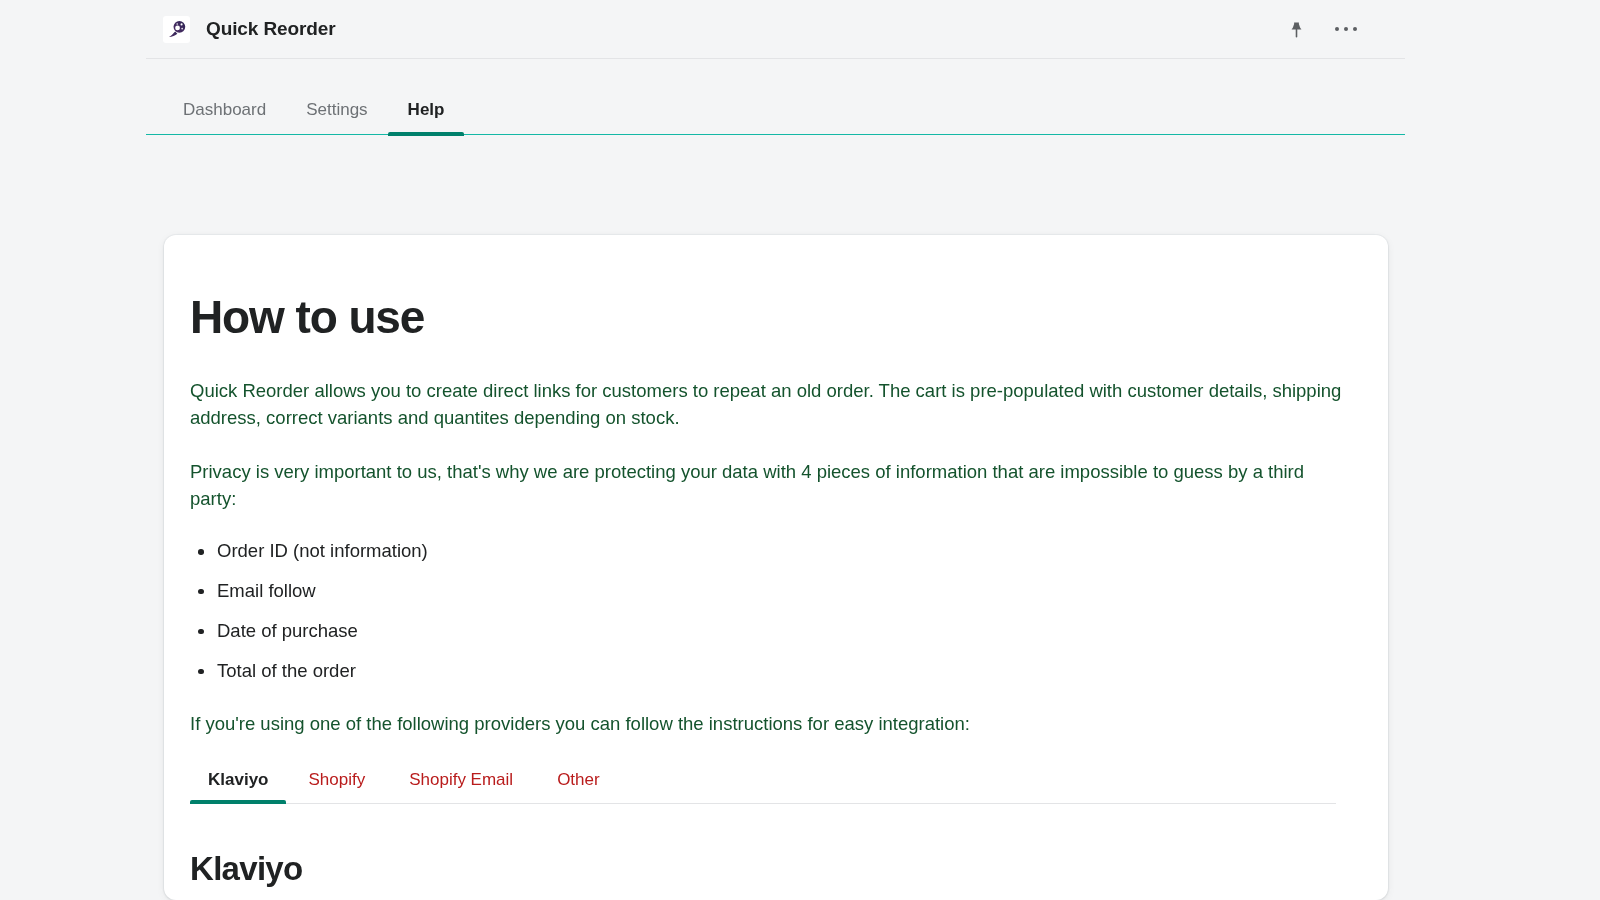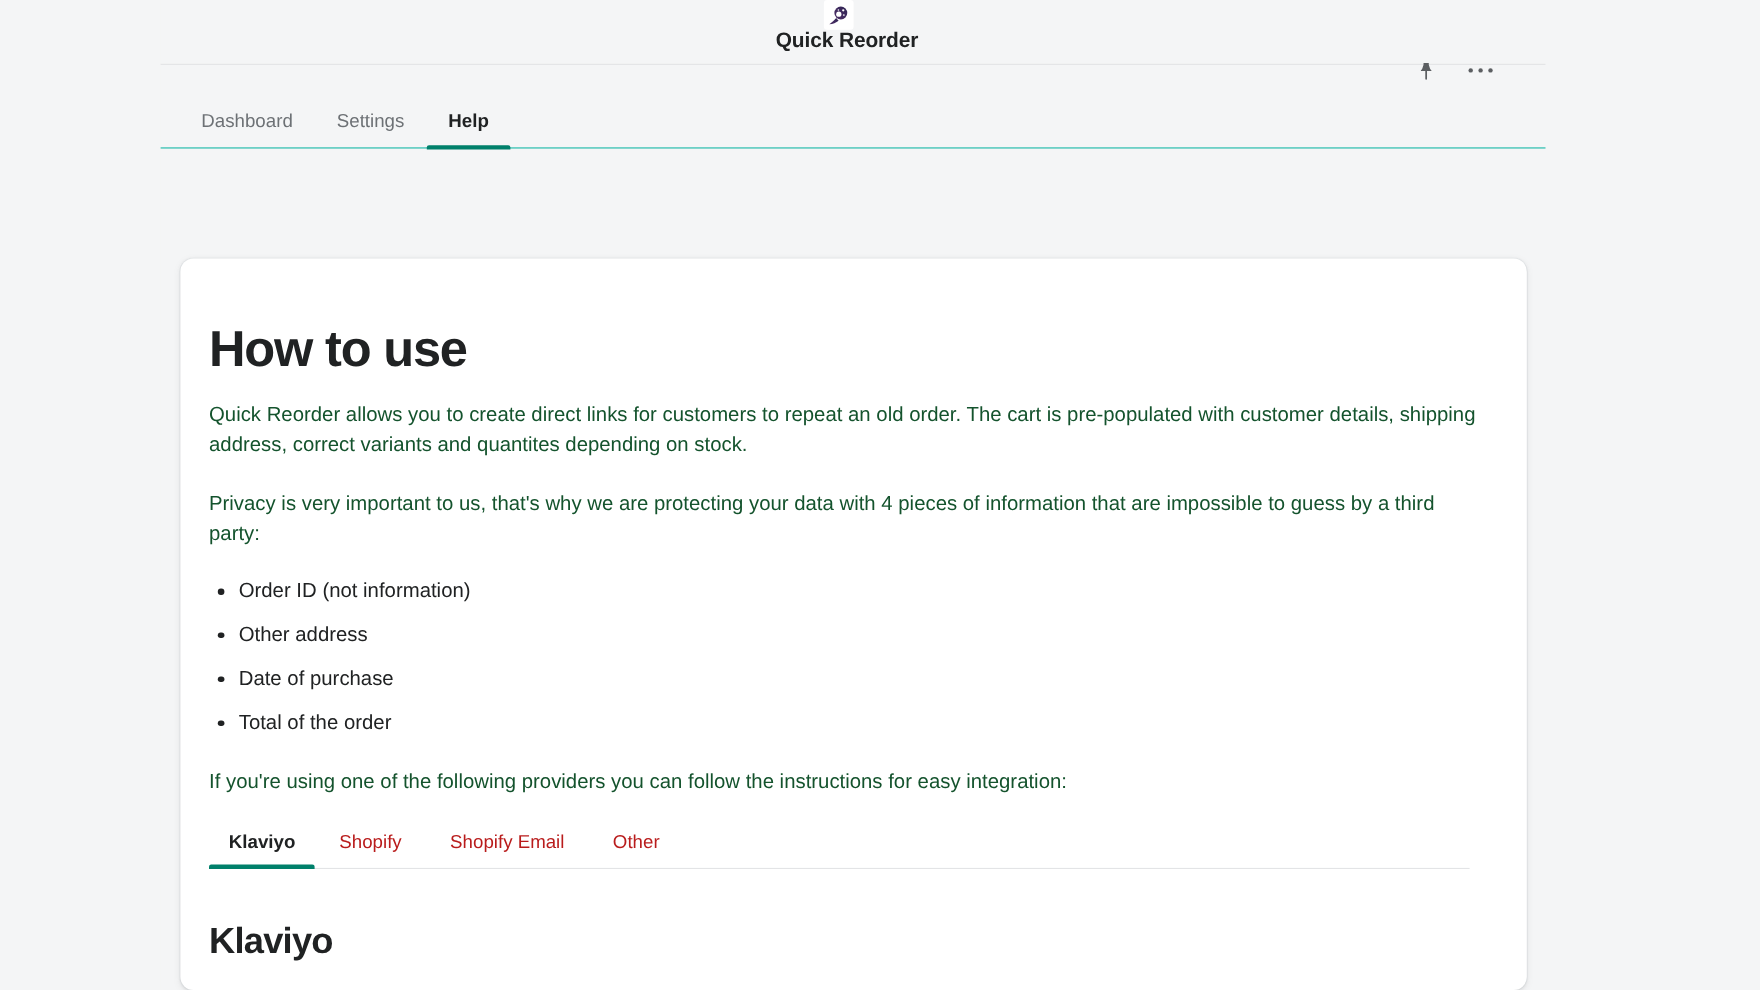--- a/index.html
+++ b/index.html
@@ -29,21 +29,20 @@
 
   
   .titlebar {
     position: relative;
     height: 59px;
     display: flex;
     align-items: center;
     padding: 0 44px 0 17px;
     background: #f4f5f6;
     border-bottom: 1px solid #e3e4e6;
-    flex-direction: column;
   }
 
   .app-icon {
     width: 27px;
     height: 27px;
     background: #ffffff;
     border-radius: 3px;
     display: flex;
     align-items: center;
     justify-content: center;
@@ -147,21 +146,21 @@
   }
 
   .card-inner { padding: 0 26px; }
 
   h1.page-title {
     font-size: 46px;
     line-height: 1.05;
     font-weight: 700;
     letter-spacing: -1.1px;
     color: #202223;
-    margin-bottom: 22px;
+    margin-bottom: 36px;
   }
 
   p.body-text {
     font-size: 18.5px;
     line-height: 1.47;
     color: #14532d;
     margin-bottom: 26px;
     max-width: 1160px;
   }
 
@@ -290,21 +289,21 @@
     <div class="card">
       <div class="card-inner">
 
         <h1 class="page-title">How to use</h1>
 
         <p class="body-text">Quick Reorder allows you to create direct links for customers to repeat an old order. The cart is pre-populated with customer details, shipping address, correct variants and quantites depending on stock.</p>
         <p class="body-text">Privacy is very important to us, that's why we are protecting your data with 4 pieces of information that are impossible to guess by a third party:</p>
 
         <ul class="facts">
           <li>Order ID (not information)</li>
-          <li>Other address</li>
+          <li>Email follow</li>
           <li>Date of purchase</li>
           <li>Total of the order</li>
         </ul>
 
         <p class="body-text">If you're using one of the following providers you can follow the instructions for easy integration:</p>
 
         <div class="inner-tabs">
           <div class="inner-tab active">Klaviyo</div>
           <div class="inner-tab">Shopify</div>
           <div class="inner-tab">Shopify Email</div>

